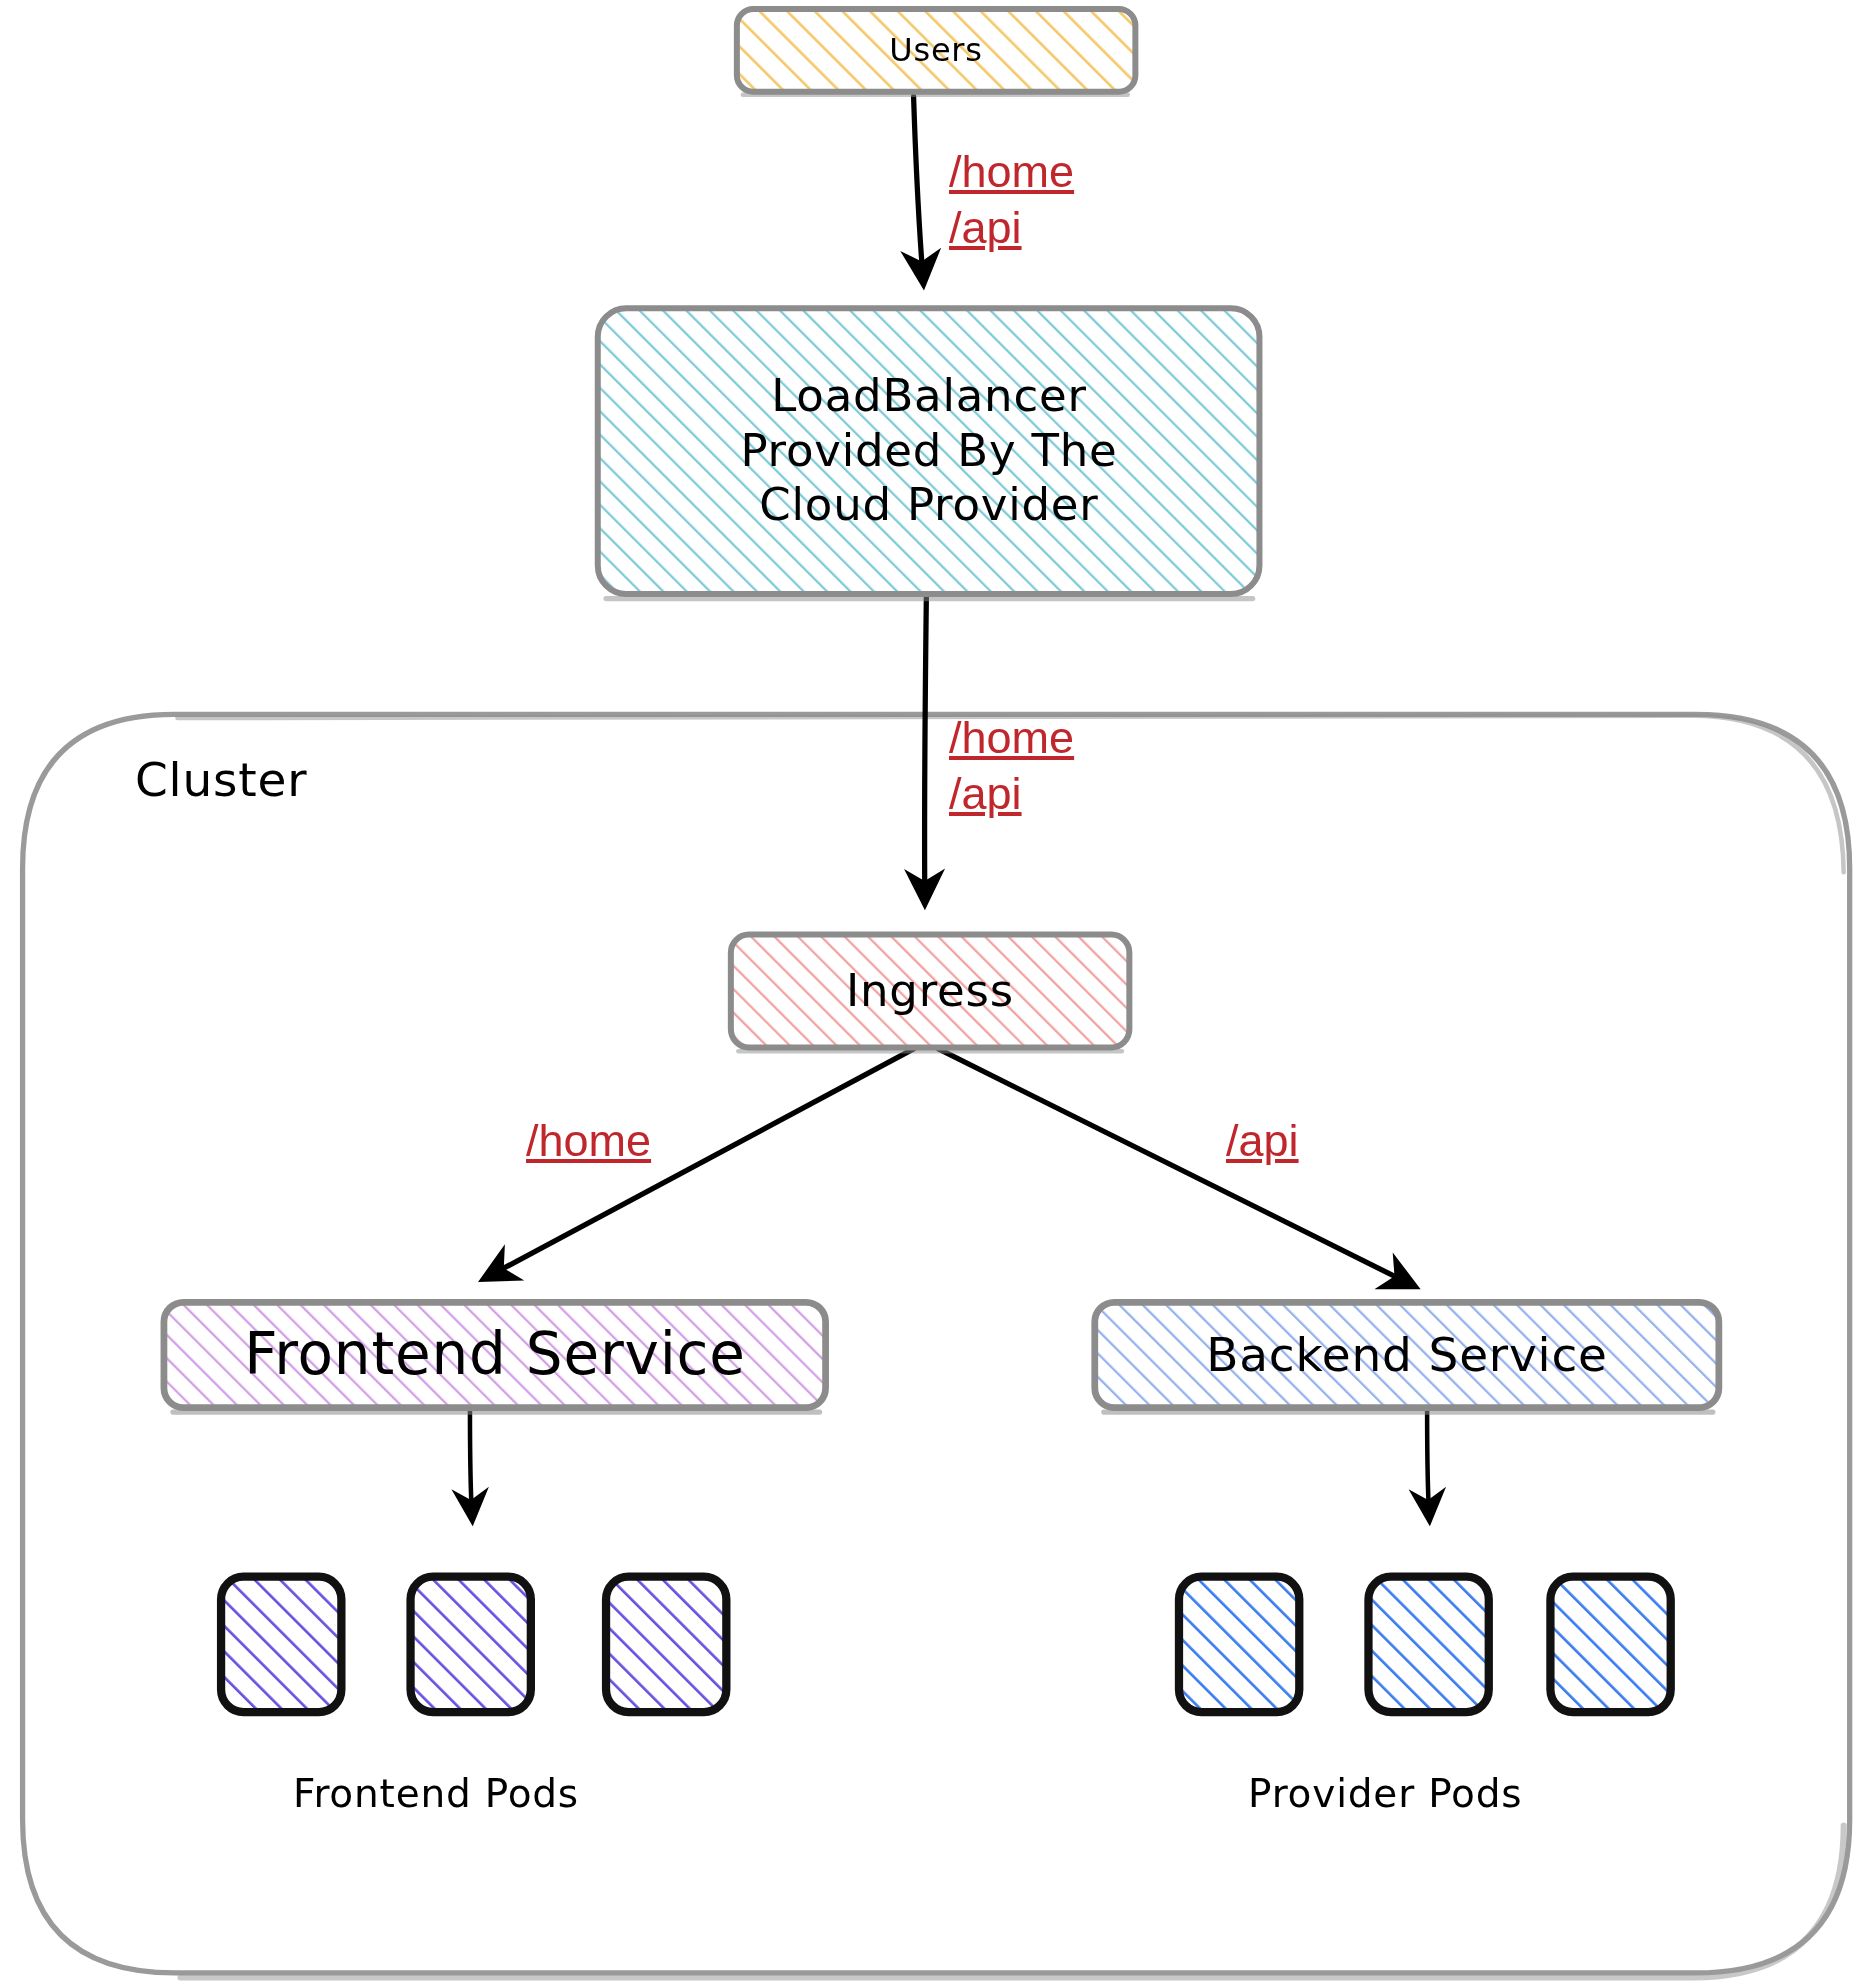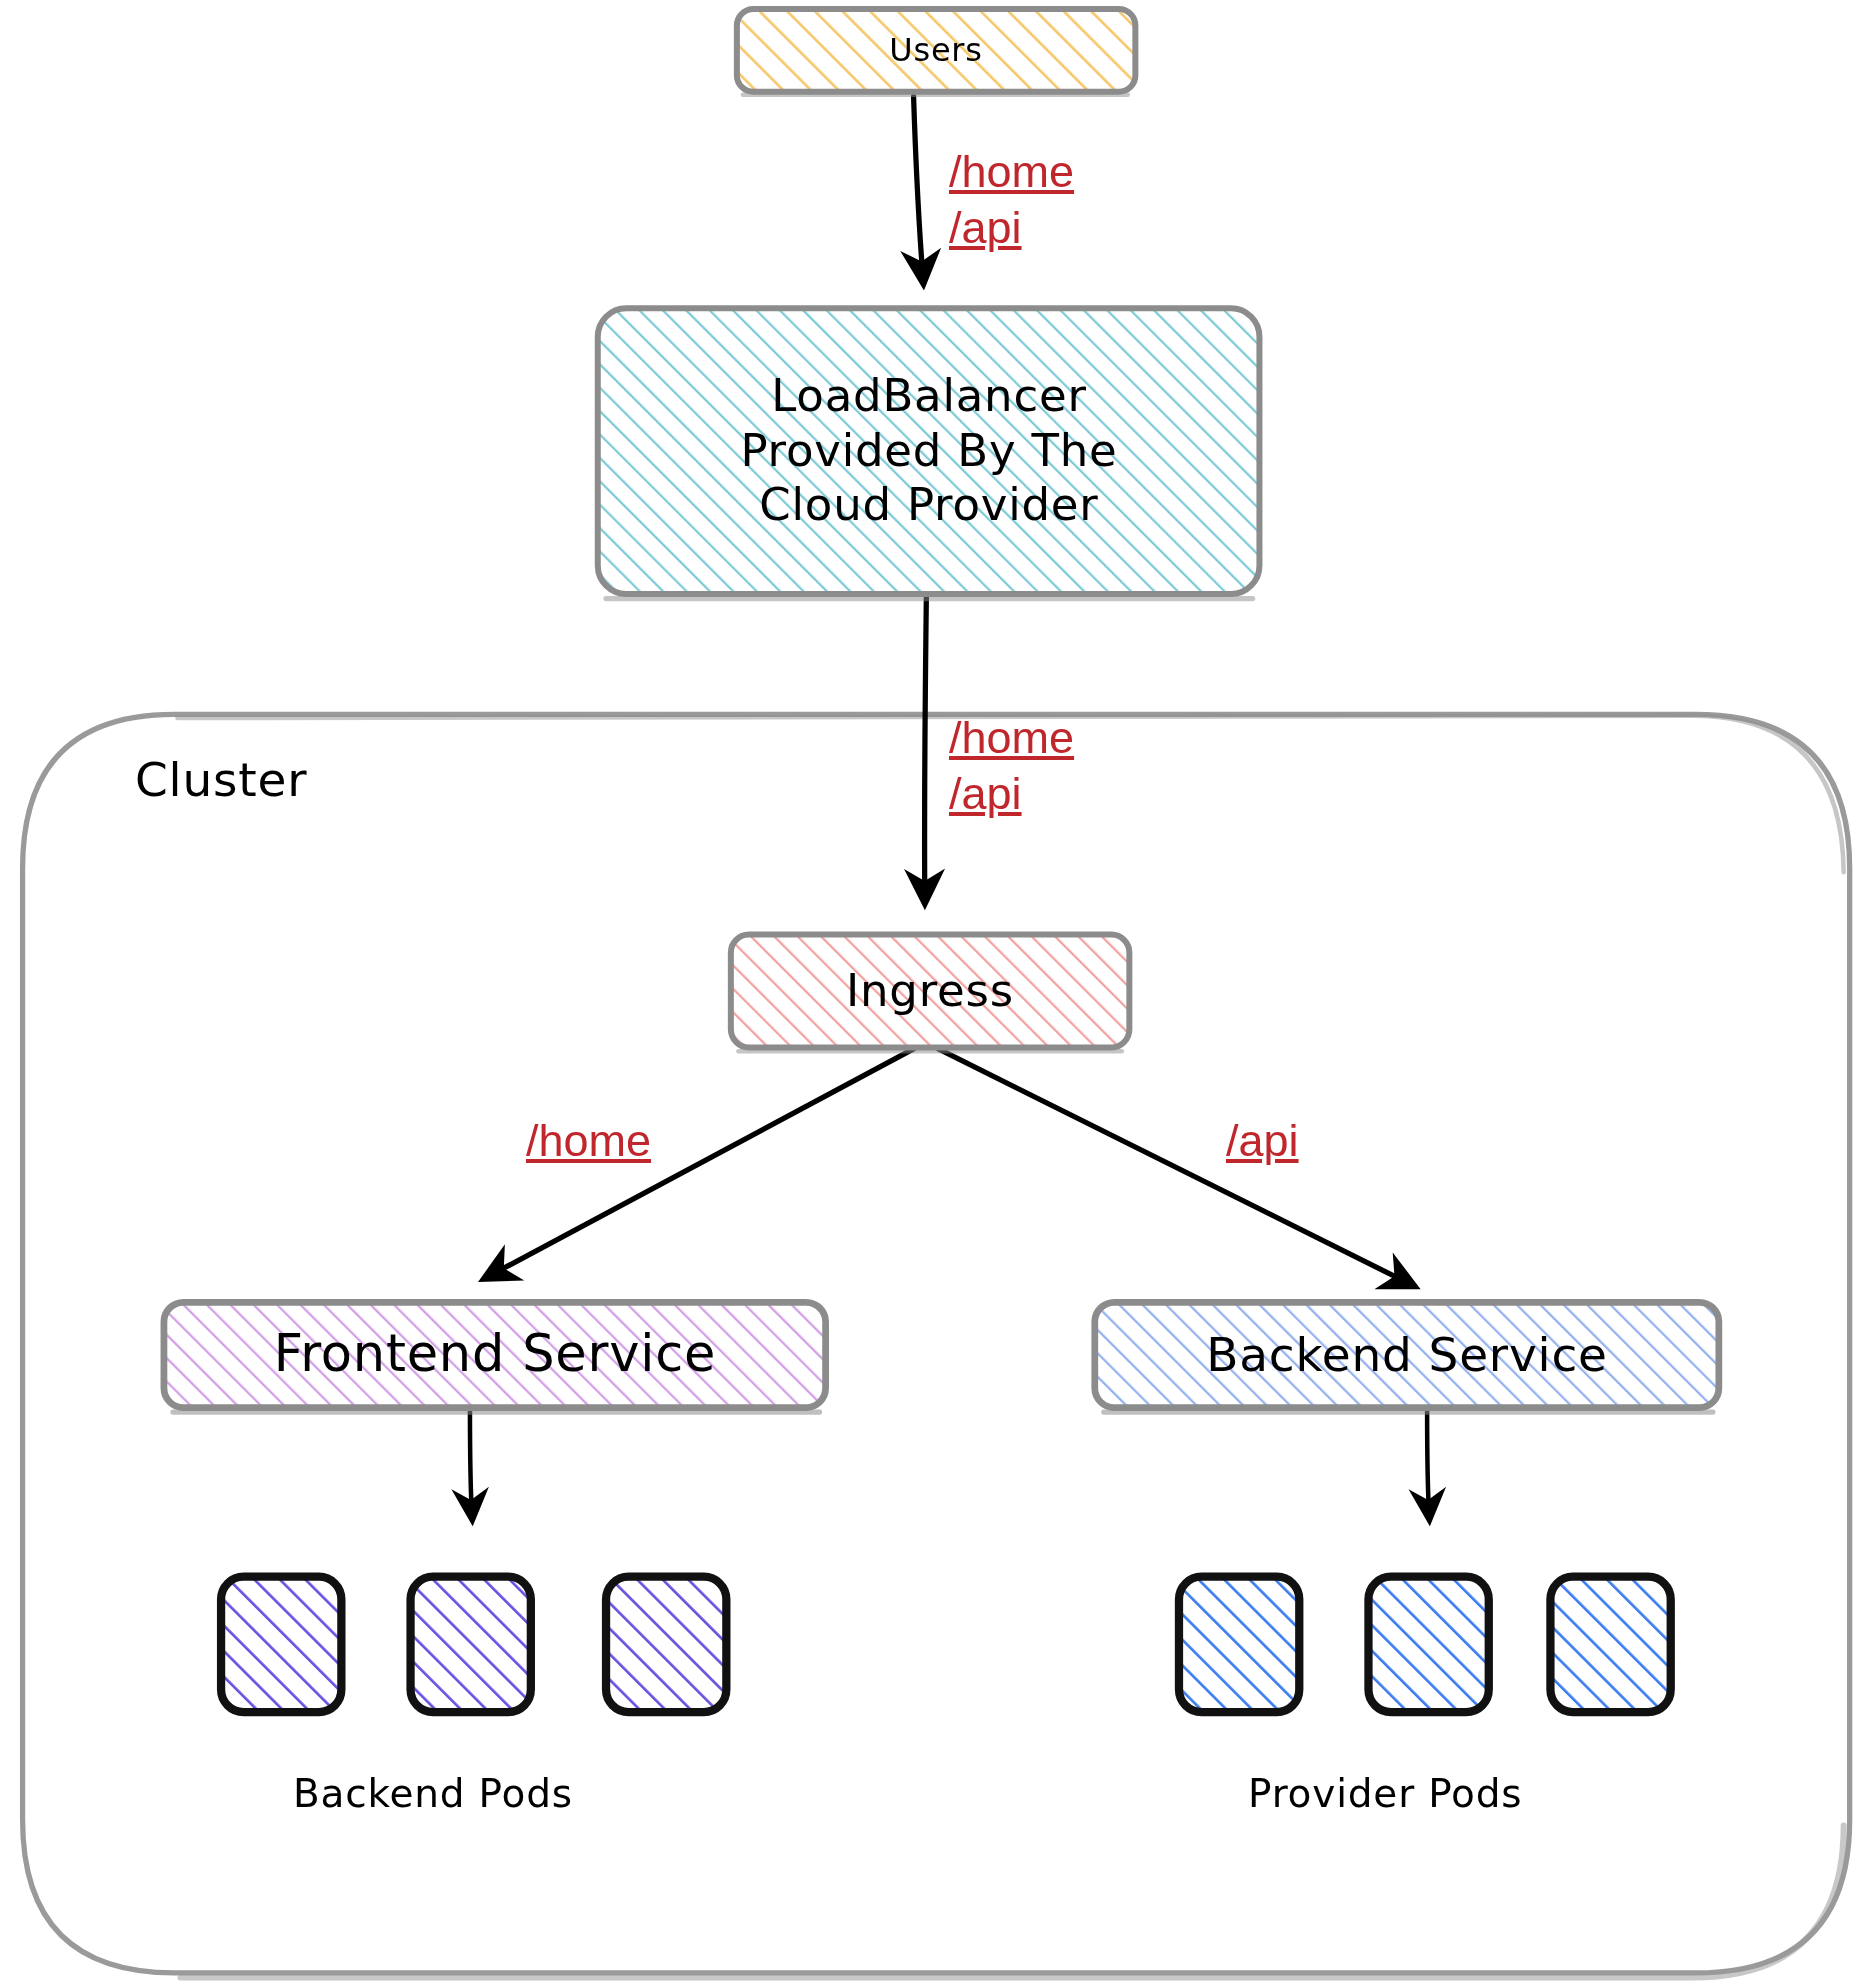--- a/index.html
+++ b/index.html
@@ -193,30 +193,30 @@
   </div>
 
   <div class="caption-label" style="left:135px; top:752px; font-size:47px;">
     <span>Cluster</span>
   </div>
 
   <div class="node-label" style="left:731px; top:935px; width:398px; height:113px; font-size:45px;">
     <span>Ingress</span>
   </div>
 
-  <div class="node-label" style="left:164px; top:1302px; width:662px; height:105px; font-size:51px;">
+  <div class="node-label" style="left:164px; top:1302px; width:662px; height:105px; font-size:58px;">
     <span>Frontend Service</span>
   </div>
 
   <div class="node-label" style="left:1095px; top:1302px; width:624px; height:105px; font-size:47px;">
     <span>Backend Service</span>
   </div>
 
   <div class="caption-label" style="left:293px; top:1771px; font-size:39px;">
-    <span>Backend Pods</span>
+    <span>Frontend Pods</span>
   </div>
 
   <div class="caption-label" style="left:1248px; top:1771px; font-size:39px;">
     <span>Provider Pods</span>
   </div>
 
   <div class="edge-label" style="left:949px; top:144px; font-size:45px;">
     <div>/home</div>
     <div>/api</div>
   </div>

